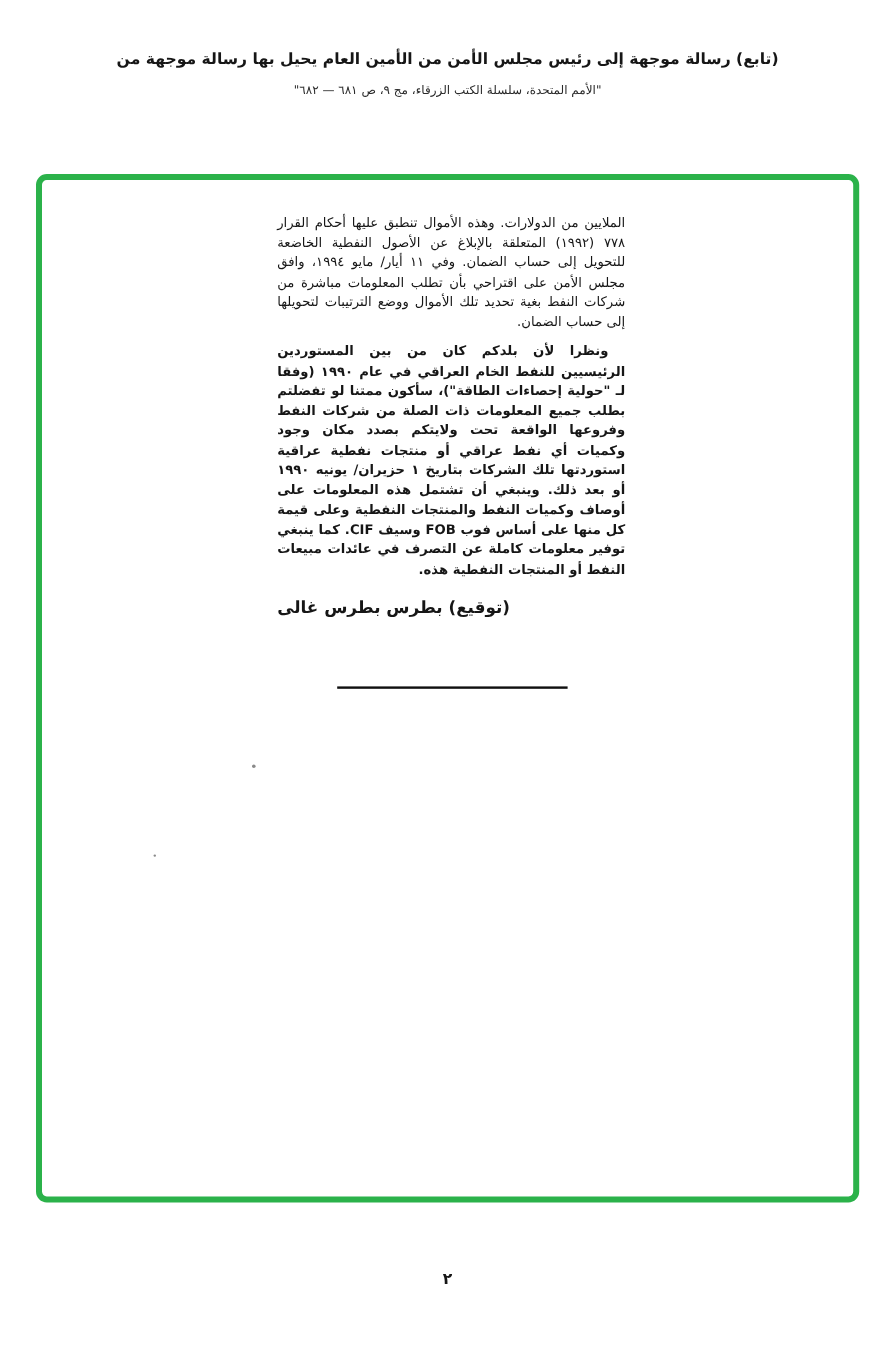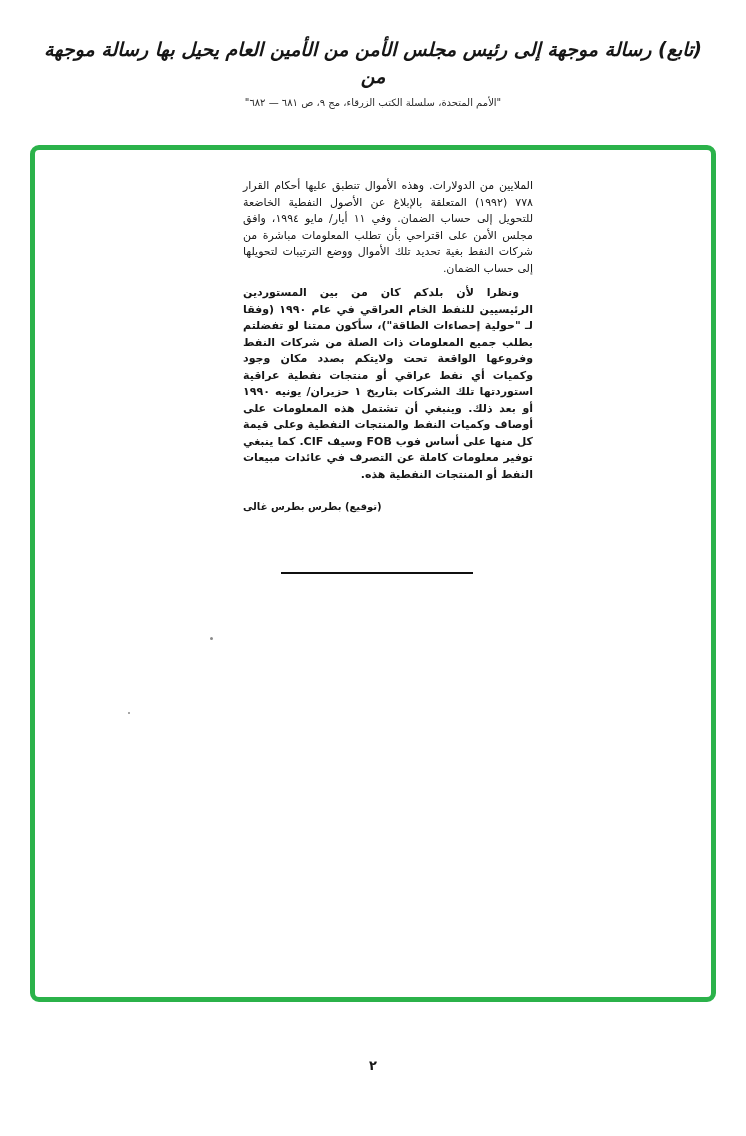--- a/index.html
+++ b/index.html
@@ -22,24 +22,23 @@
   .doc-header {
     position: absolute;
     top: 36px;
     left: 40px;
     right: 40px;
     text-align: center;
     direction: rtl;
   }
   .title-line {
     font-weight: bold;
-    font-size: 19px;
+    font-size: 13px;
     line-height: 27px;
     letter-spacing: 0.2px;
-    font-style: italic;
   }
   .citation {
     margin-top: 6px;
     font-size: 10px;
     line-height: 14px;
     color: #2a2a2a;
   }
 
   .highlight-box {
     position: absolute;
@@ -48,36 +47,36 @@
     width: 686px;
     height: 857px;
     border: 5px solid var(--highlight-green, #2bb24a);
     border-radius: 9px;
     background: transparent;
   }
 
   .letter-text {
     position: absolute;
     top: 28px;
-    right: 178px;
+    right: 190px;
     width: 290px;
     direction: rtl;
     text-align: justify;
     font-size: 11px;
     line-height: 16.5px;
     color: var(--ink, #161616);
   }
   .para { margin-bottom: 8px; }
   .para.indent { text-indent: 14px; font-weight: bold; }
   .signature {
     margin-top: 16px;
     text-align: left;
     direction: rtl;
     font-weight: bold;
-    font-size: 10px;
+    font-size: 14px;
   }
 
   .rule {
     position: absolute;
     top: 422px;
     left: 246px;
     width: 192px;
     height: 2px;
     background: #101010;
   }

